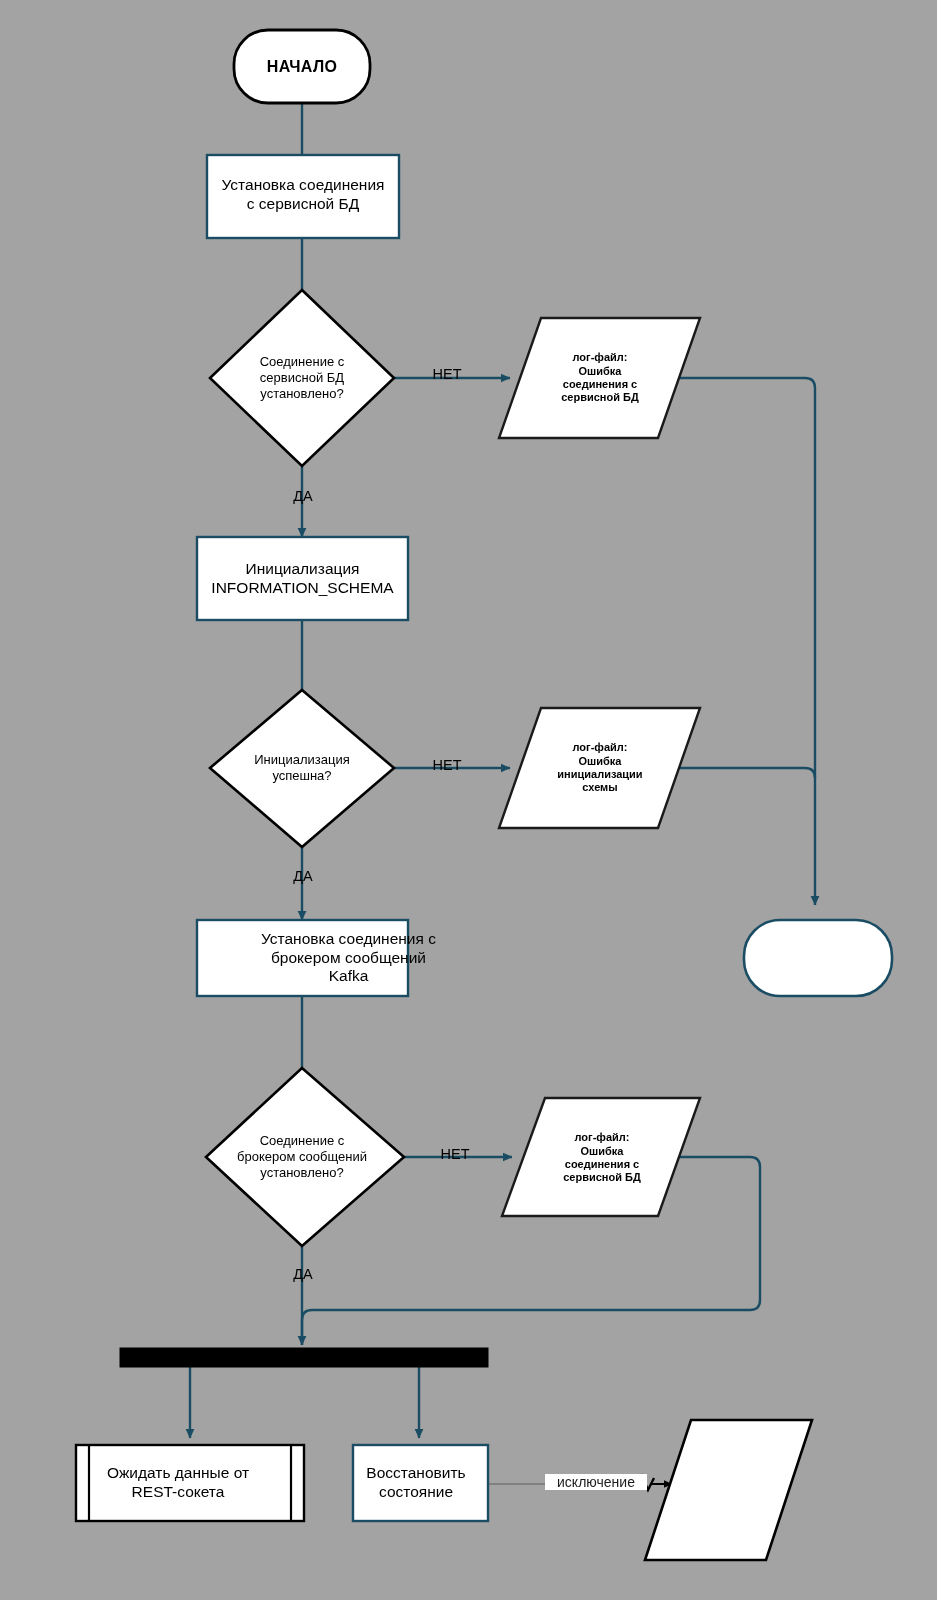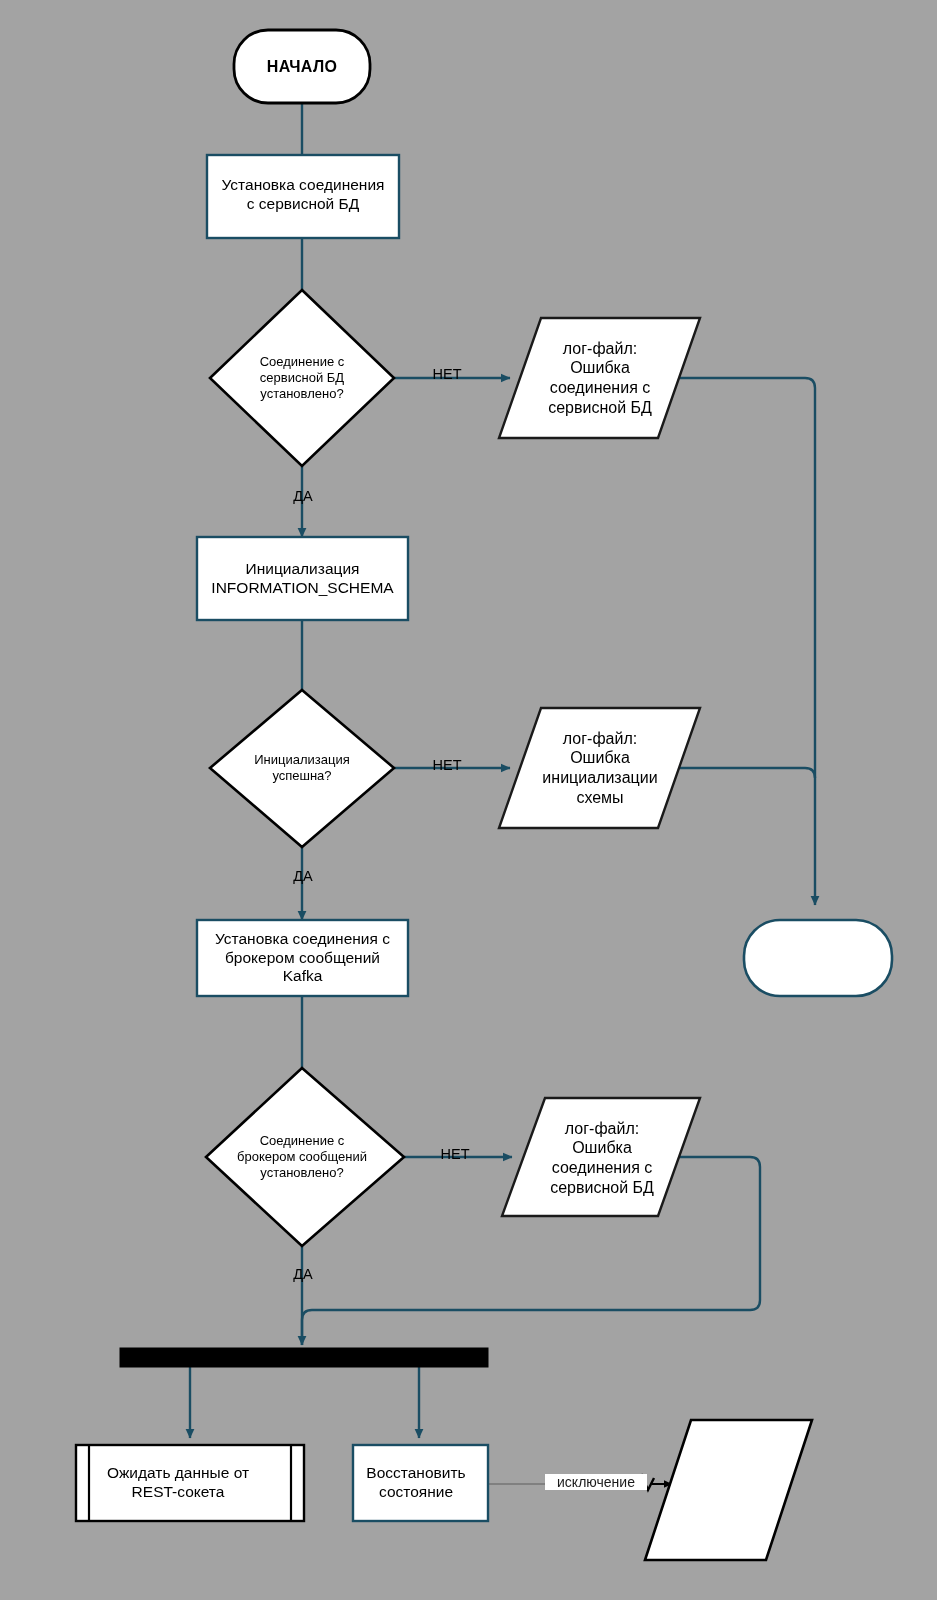--- a/index.html
+++ b/index.html
@@ -42,22 +42,22 @@
   }
   .lbl-process {
     font-size: 15.5px;
     font-weight: normal;
   }
   .lbl-decision {
     font-size: 13px;
     font-weight: normal;
   }
   .lbl-io {
-    font-size: 16px;
-    font-weight: normal;
+    font-size: 11px;
+    font-weight: bold;
   }
   .edge-label {
     position: absolute;
     font-size: 14.5px;
     color: #000000;
     text-align: center;
     pointer-events: none;
     white-space: nowrap;
   }
   .edge-label-gray {
@@ -175,21 +175,21 @@
 INFORMATION_SCHEMA</div>
 
   <div class="node-label lbl-decision" style="left:222px; top:740px; width:160px; height:56px;">Инициализация
 успешна?</div>
 
   <div class="node-label lbl-io" style="left:520px; top:720px; width:160px; height:96px;">лог-файл:
 Ошибка
 инициализации
 схемы</div>
 
-  <div class="node-label lbl-process" style="left:197px; top:920px; width:211px; height:76px;">Установка соединения с
+  <div class="node-label lbl-process" style="left:197px; top:920px; width:211px; height:76px;padding-left:46px;">Установка соединения с
 брокером сообщений
 Kafka</div>
 
 
   <div class="node-label lbl-decision" style="left:208px; top:1113px; width:188px; height:88px;">Соединение с
 брокером сообщений
 установлено?</div>
 
   <div class="node-label lbl-io" style="left:522px; top:1110px; width:160px; height:96px;">лог-файл:
 Ошибка

